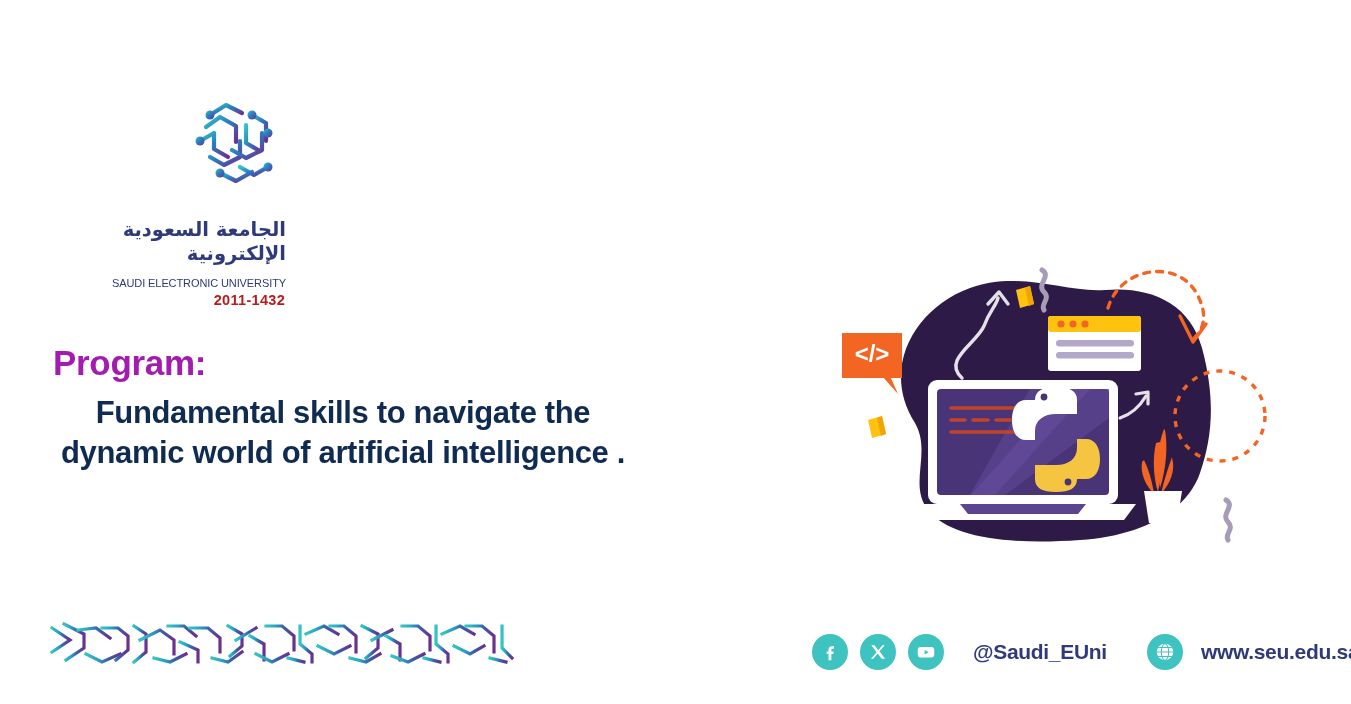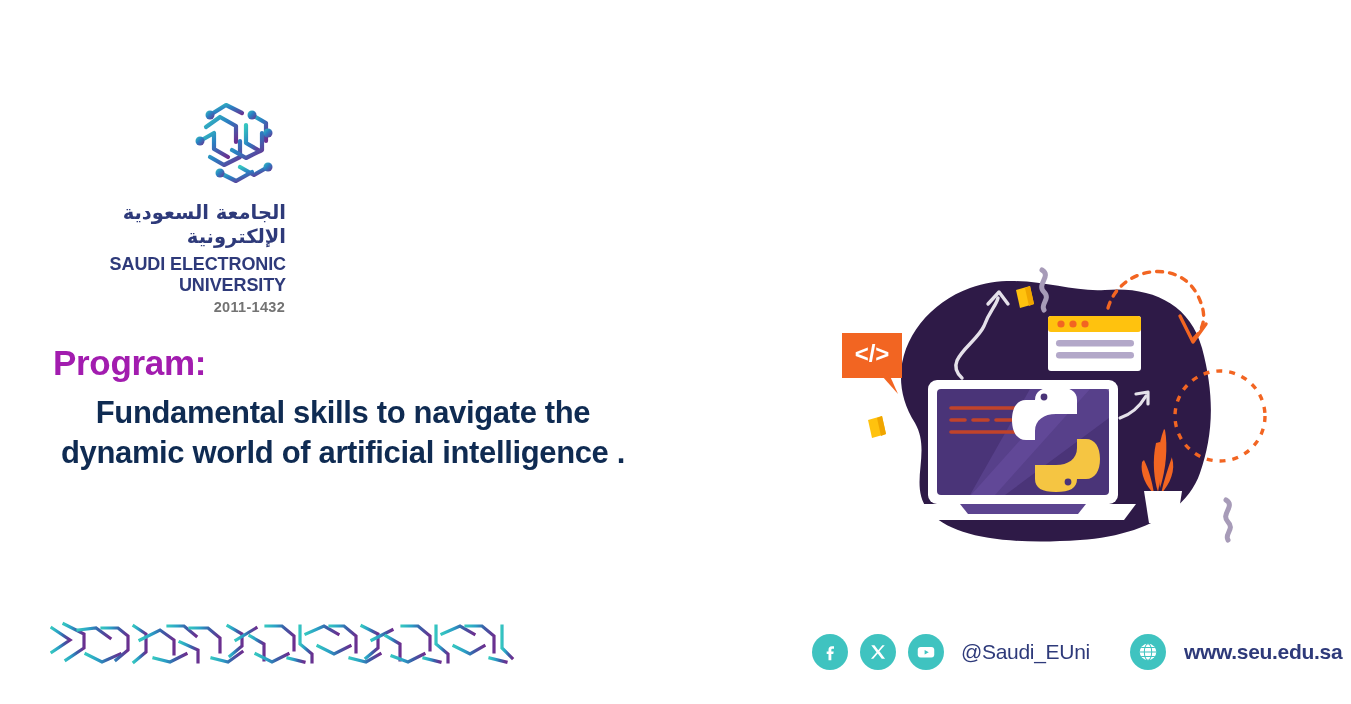--- a/index.html
+++ b/index.html
@@ -11,30 +11,30 @@
   }
   .page { position: relative; width: 1351px; height: 704px; background: #ffffff; }
 
   
   .logo-block { position: absolute; left: 18px; top: 95px; width: 270px; }
   .logo-emblem { width: 110px; height: 100px; margin-left: 162px; display: block; }
   .logo-ar {
     text-align: right; direction: rtl;
     font-family: "DejaVu Sans", sans-serif;
     font-size: 19.5px; font-weight: 700; color: #2e3a7a;
-    letter-spacing: 0px; line-height: 1.25; margin-top: 6px; padding-right: 2px;
+    letter-spacing: 0px; line-height: 1.25; margin-top: 23px; padding-right: 2px;
   }
   .logo-en {
     text-align: right;
-    font-size: 18px; font-weight: 700; color: #2e3a7a;
-    letter-spacing: -0.1px; line-height: 1.2; margin-top: 4px; padding-right: 2px;
+    font-size: 11px; font-weight: 400; color: #2e3a7a;
+    letter-spacing: -0.1px; line-height: 1.2; margin-top: 10px; padding-right: 2px;
   }
   .logo-year {
     text-align: right;
-    font-size: 14.5px; font-weight: 700; color: #737373;
+    font-size: 14.5px; font-weight: 700; color: #b91c1c;
     letter-spacing: 0.3px; margin-top: 2px; padding-right: 3px;
   }
 
   
   .headline { position: absolute; left: 53px; top: 344px; width: 580px; }
   .program-label {
     font-size: 35px; font-weight: 700; color: #a21caf;
     letter-spacing: -0.3px; line-height: 1.1;
   }
   .program-desc {
@@ -53,21 +53,21 @@
 
   
   .footer { position: absolute; left: 812px; top: 628px; height: 48px; display: flex; align-items: center; }
   .social-group { display: flex; align-items: center; gap: 12px; }
   .social-icon {
     width: 36px; height: 36px; border-radius: 50%;
     background: #3fc3c0; display: flex; align-items: center;
     justify-content: center; flex: 0 0 auto;
   }
   .handle {
-    margin-left: 5px; font-size: 21px; font-weight: 400;
+    margin-left: 17px; font-size: 21px; font-weight: 700;
     color: #2e3a7a; letter-spacing: -0.3px; white-space: nowrap;
   }
   .web-group { display: flex; align-items: center; margin-left: 40px; }
   .web-url {
     margin-left: 18px; font-size: 21px; font-weight: 700;
     color: #2e3a7a; letter-spacing: -0.3px; white-space: nowrap;
   }
 </style>
 </head>
 <body>

